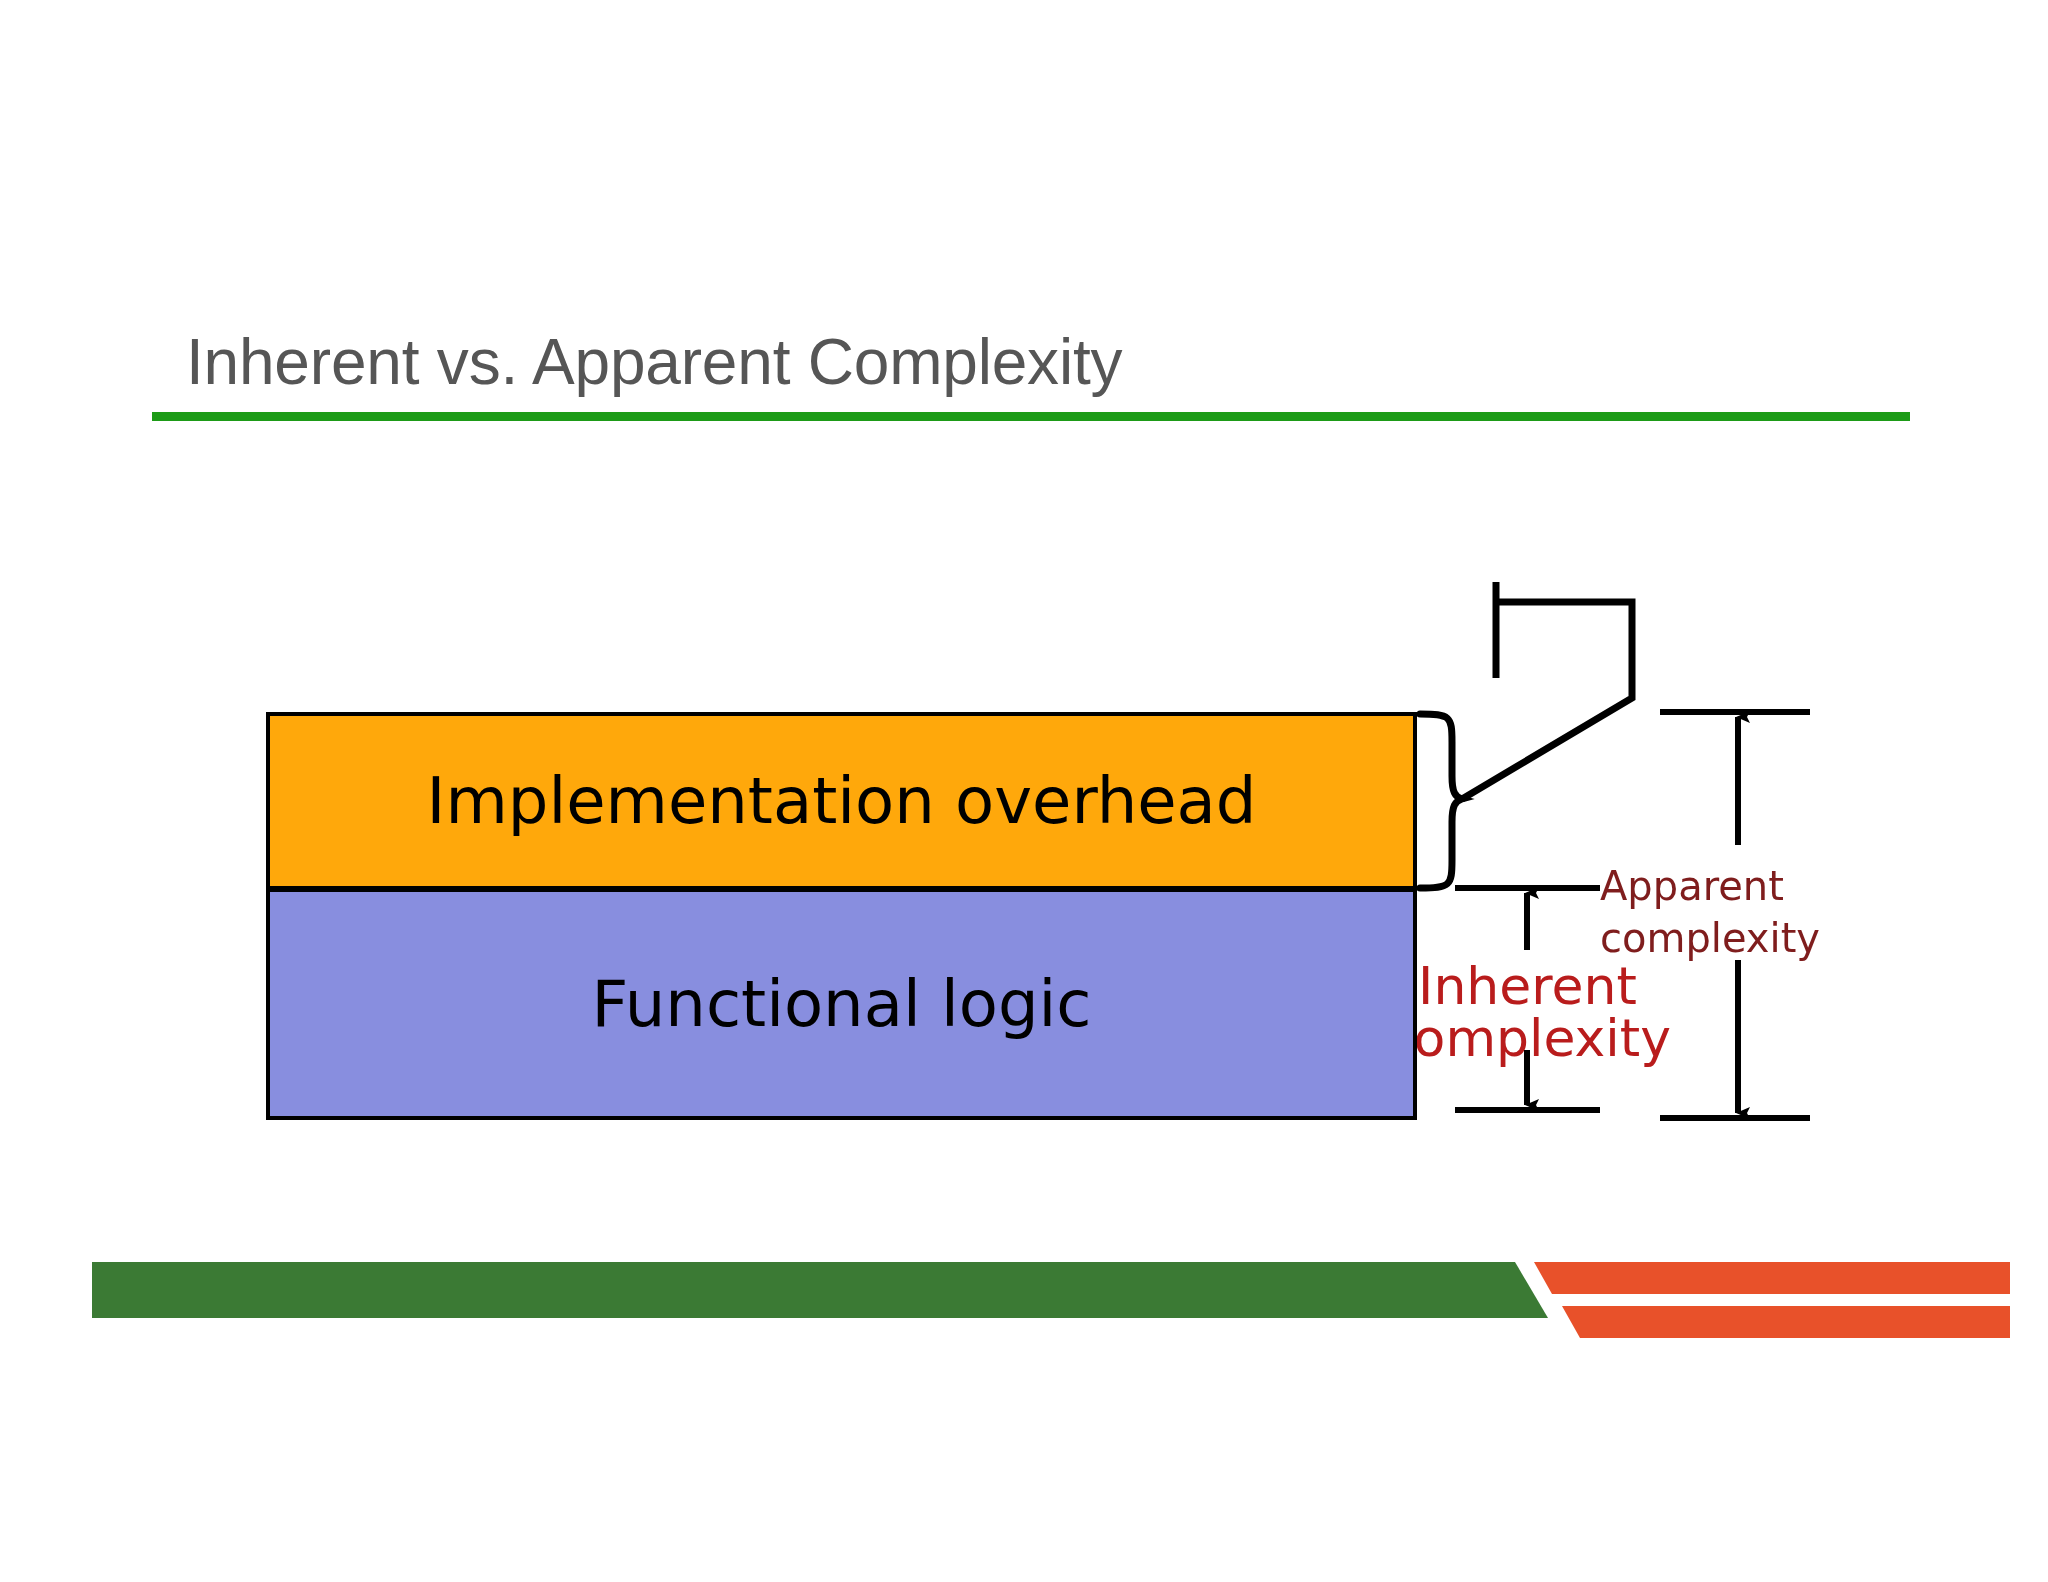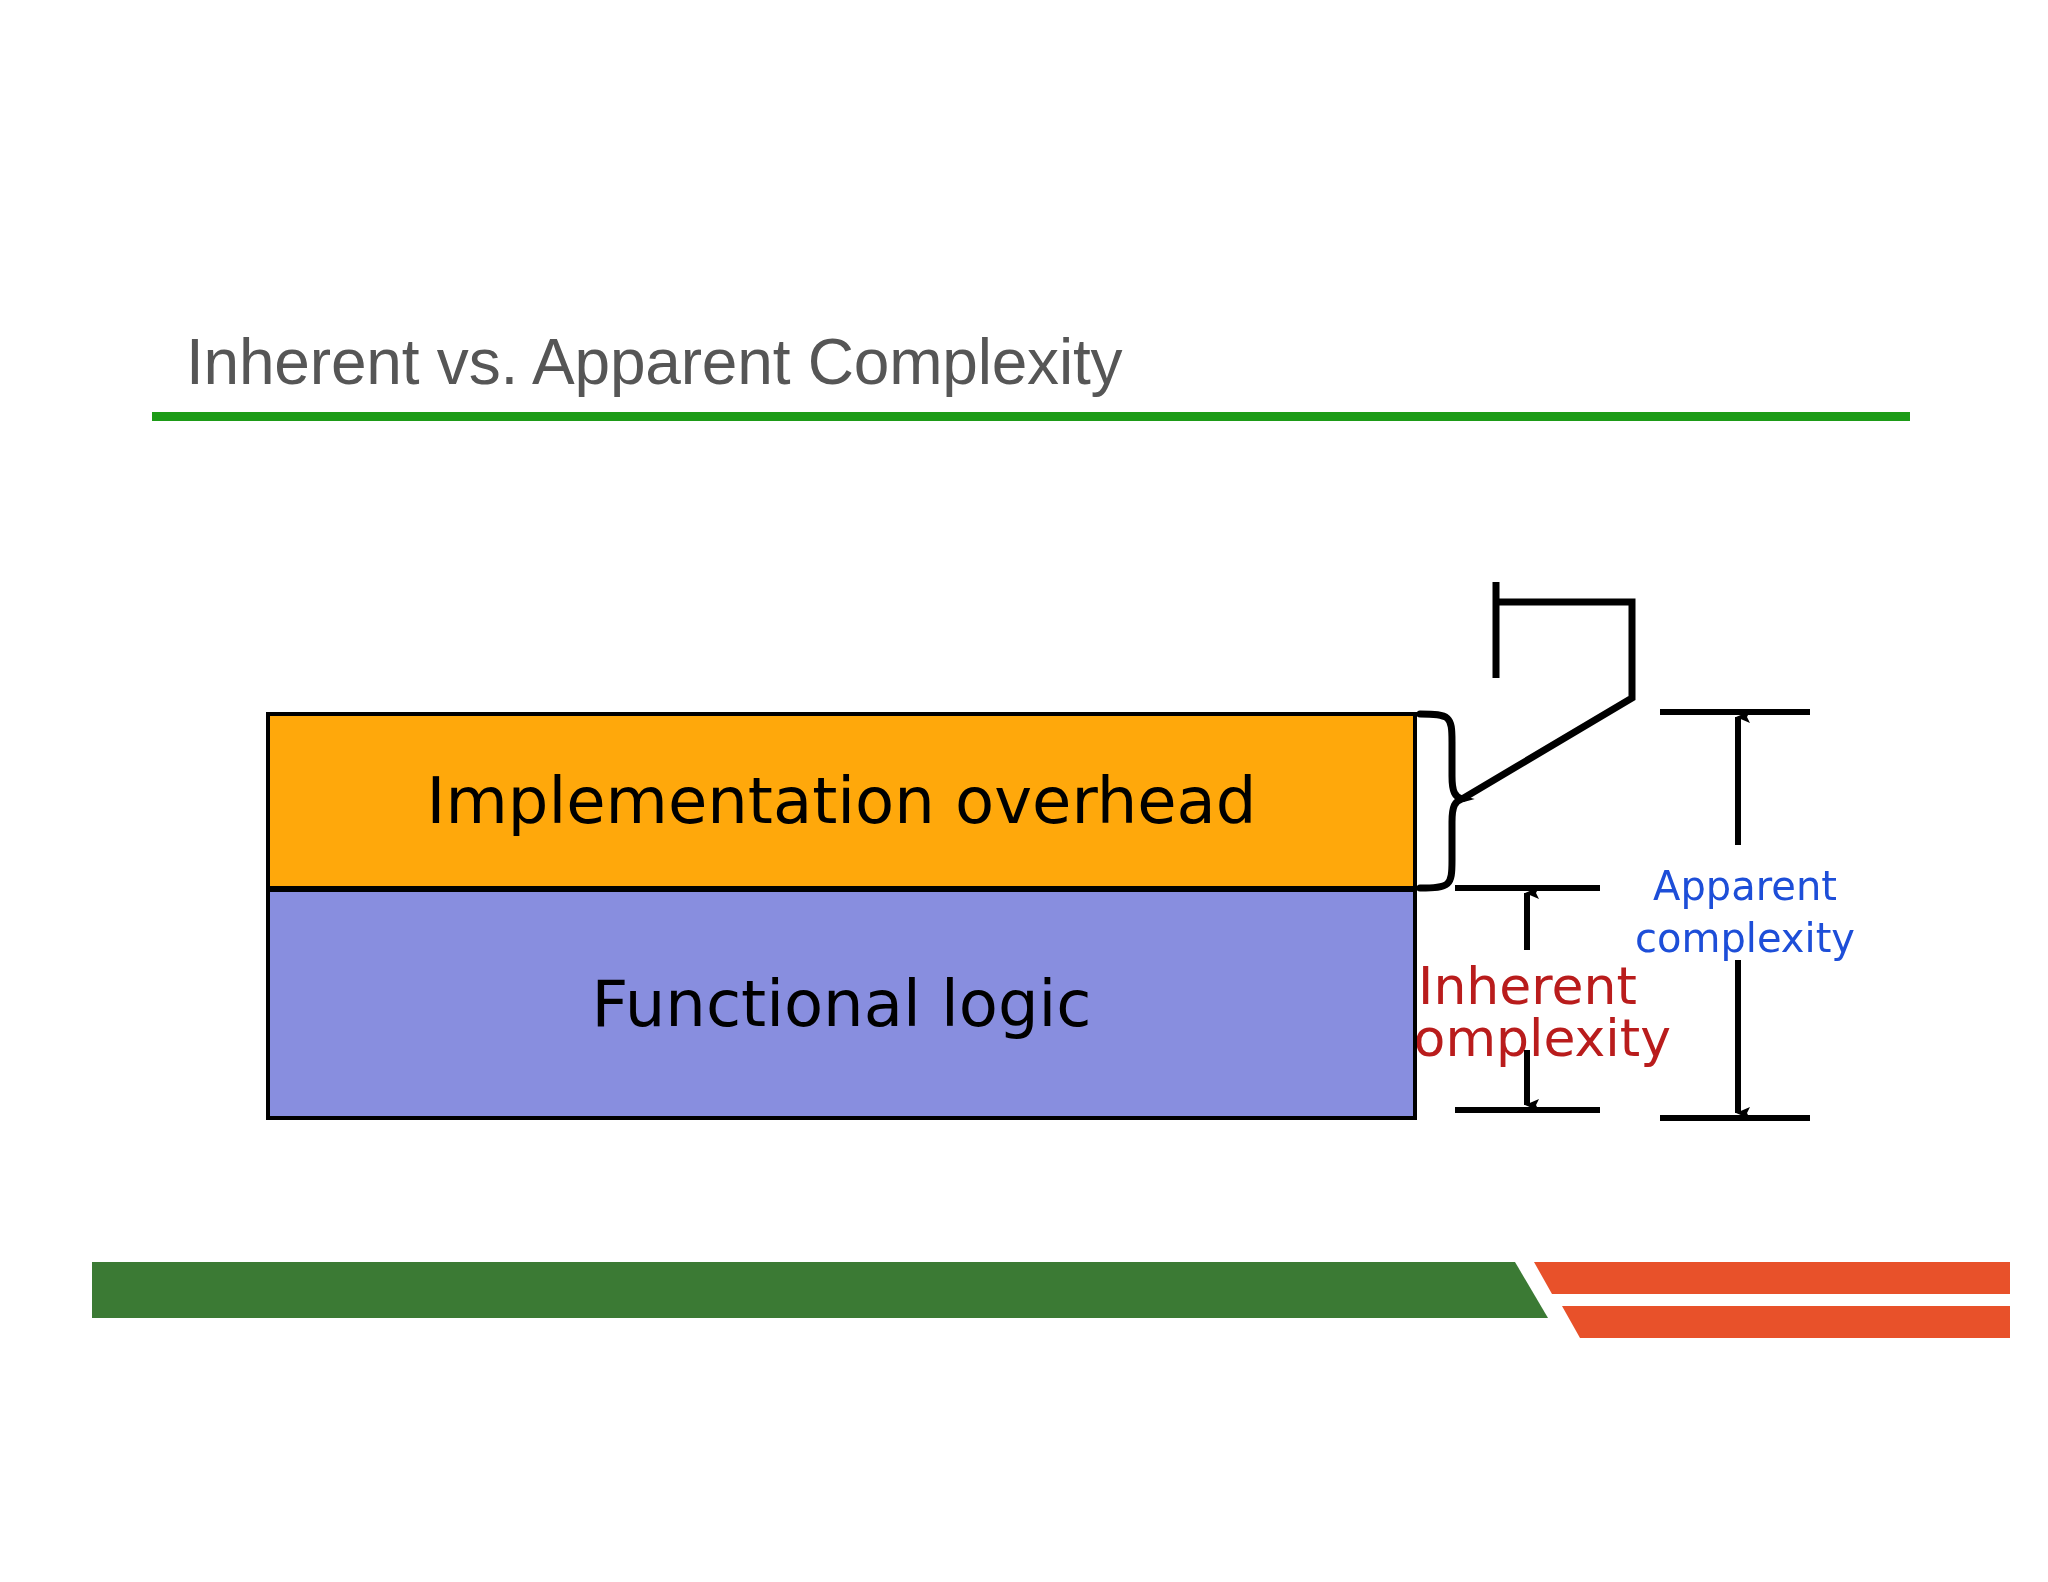--- a/index.html
+++ b/index.html
@@ -108,25 +108,24 @@
     line-height: 52px;
     color: #b91c1c;
     white-space: pre-line;
   }
 
   #label-apparent {
     position: absolute;
     left: 1600px;
     top: 860px;
     width: 290px;
-    text-align: center;
     font-family: "DejaVu Sans", sans-serif;
     font-size: 40px;
     line-height: 52px;
-    color: #1d4ed8;
+    color: #7f1d1d;
     white-space: pre-line;
   }
 
   
   #vector-layer {
     position: absolute;
     left: 0; top: 0;
     width: 2048px;
     height: 1582px;
     z-index: 4;

